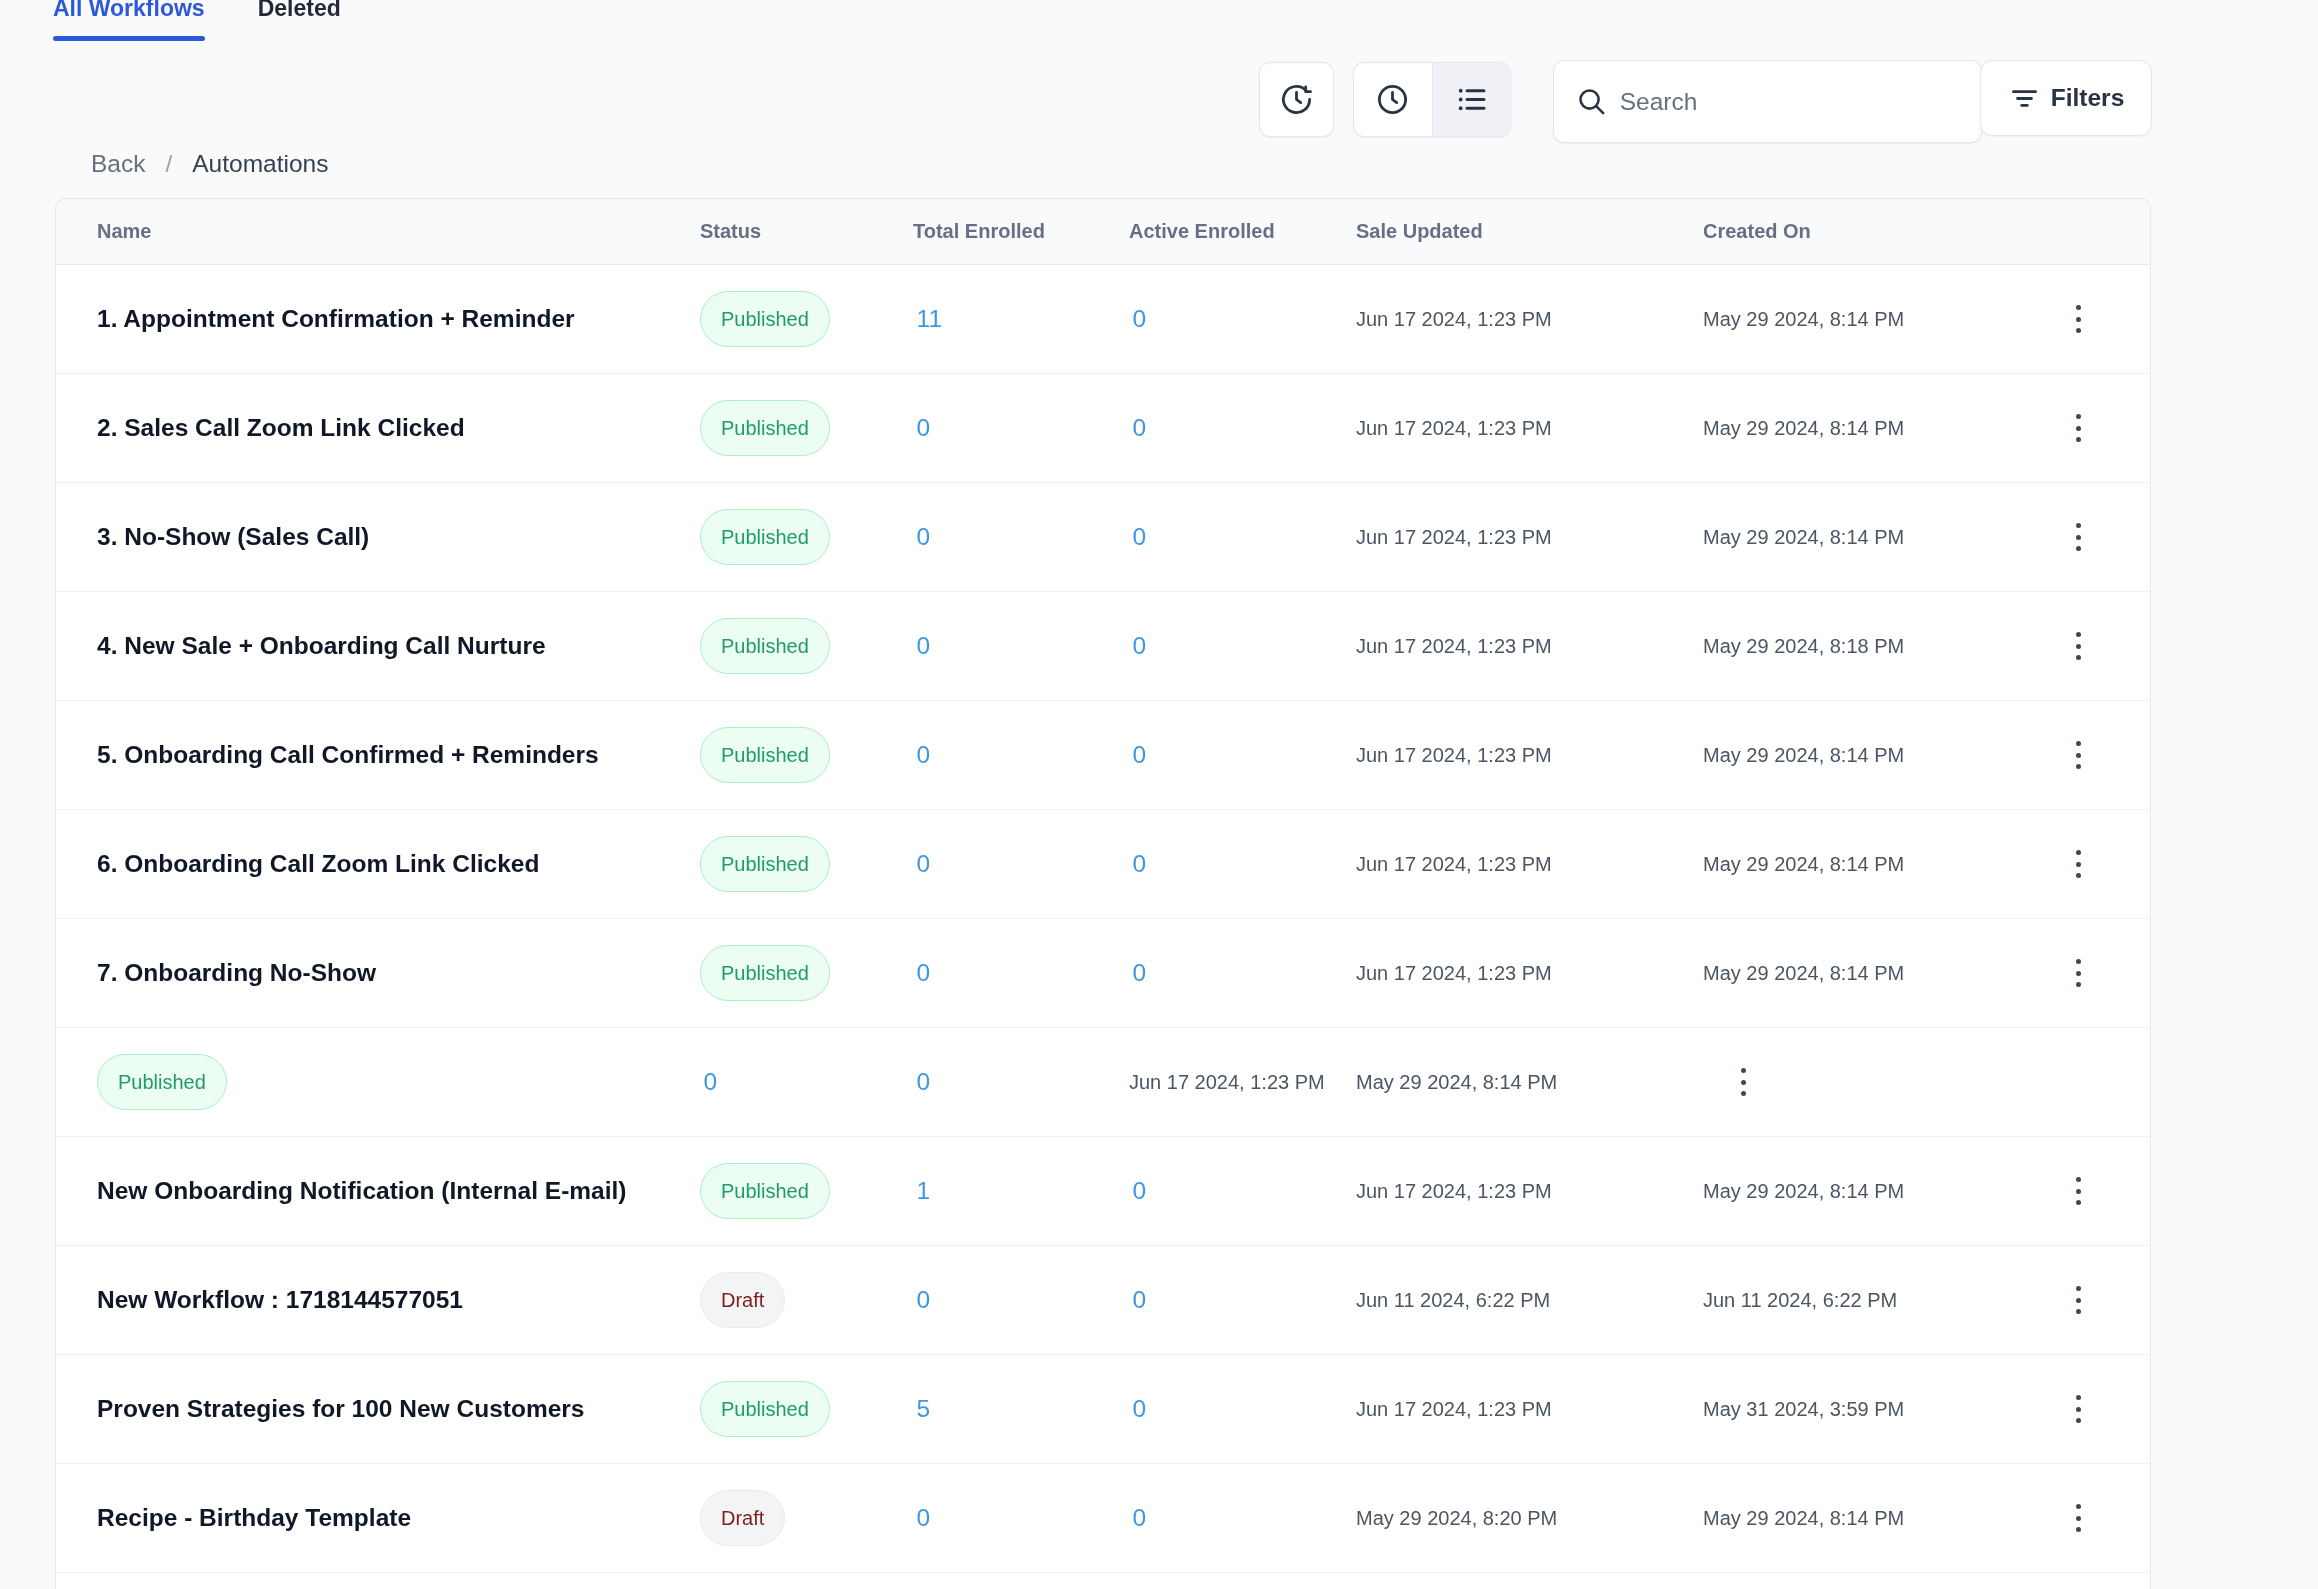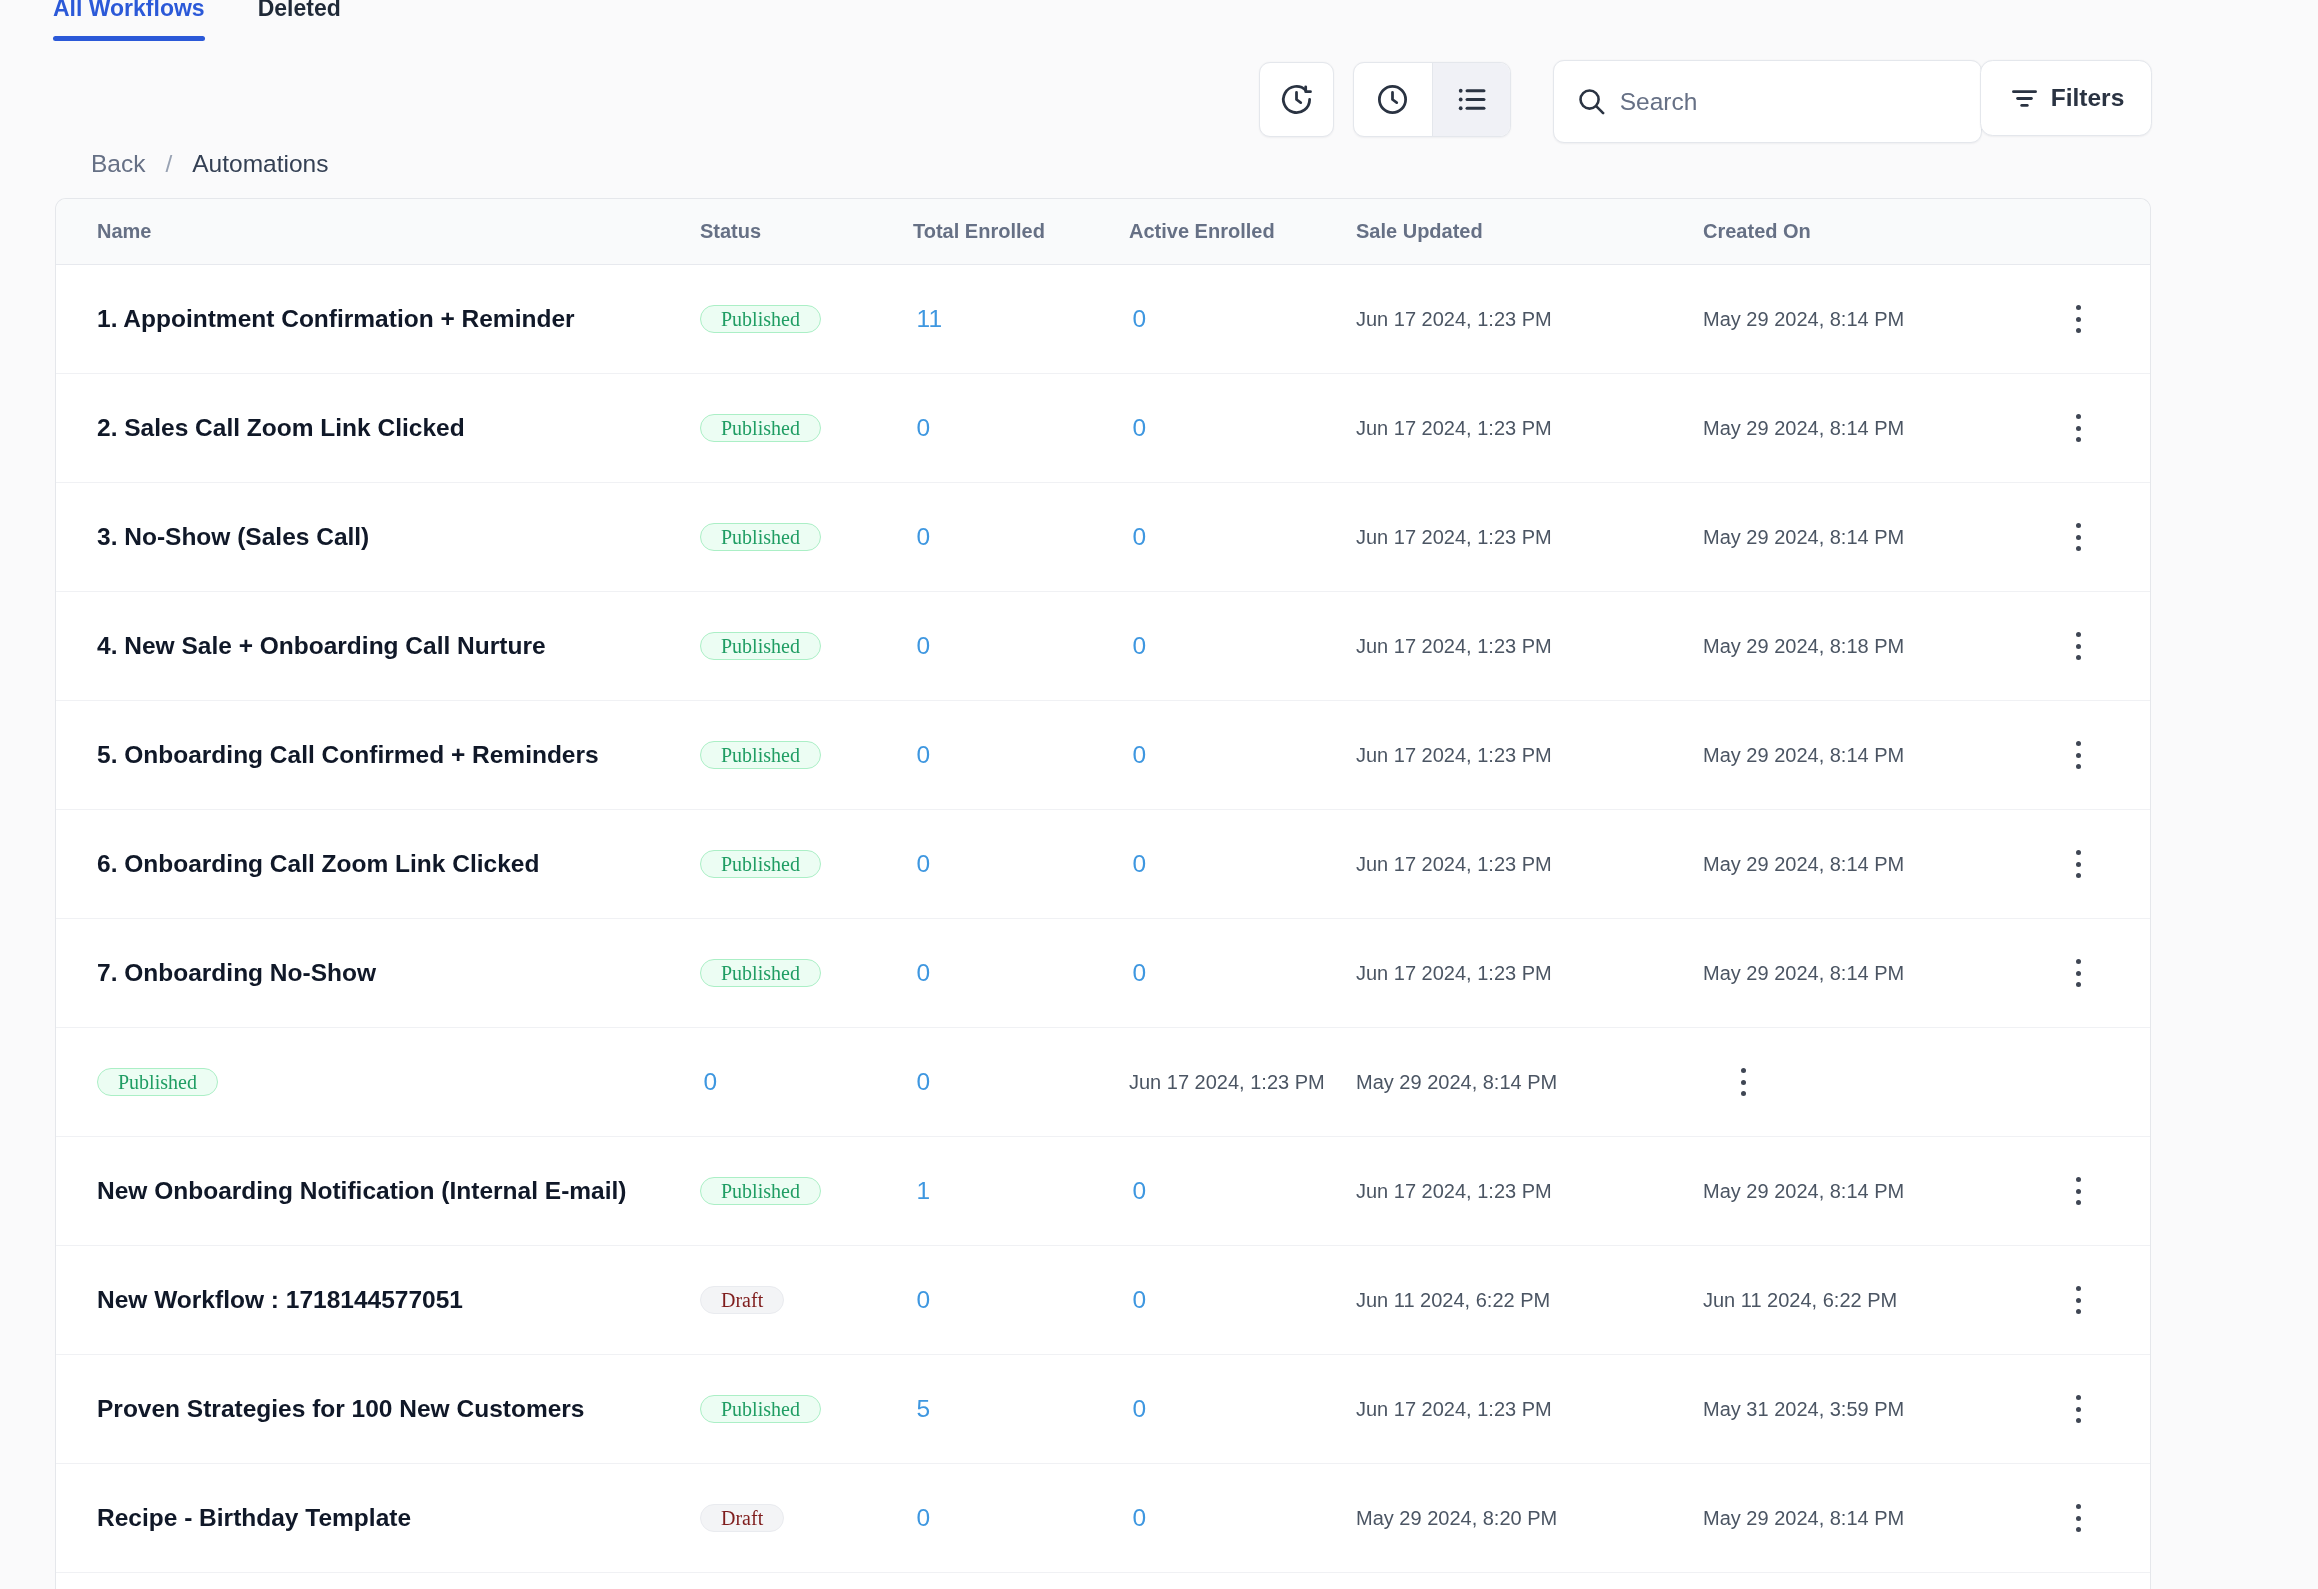--- a/index.html
+++ b/index.html
@@ -77,21 +77,21 @@
     padding-left:41px;
   }
   .thead {
     height:66px; background:#f9fafb; border-bottom:0.9px solid #e7e9ee;
     font-size:20px; font-weight:700; color:#667085;
   }
   .trow { height:109px; border-bottom:0.9px solid #f0f1f4; background:#ffffff; cursor:pointer; }
   .cell-name { font-size:24.5px; font-weight:700; color:#101828; padding-right:27px; }
   .badge {
     display:inline-flex; align-items:center; justify-content:center;
-    height:28px; padding:0 20px; border-radius:908px; font-size:20px; font-weight:400;font-family:Liberation Serif, serif;
+    height:56px; padding:0 20px; border-radius:908px; font-size:20px; font-weight:400;
   }
   .badge-published { background:#ecfdf3; border:1.4px solid #abefc6; color:#1f9d63; }
   .badge-draft { background:#f3f4f6; border:1.4px solid #e9ebef; color:#7f1d1d; }
   .cell-num { font-size:24.5px; font-weight:400; color:#3e97e0; padding-left:3.6px; }
   .cell-date { font-size:20px; color:#4b5563; }
   .cell-actions { display:flex; justify-content:flex-start; padding-left:18px; }
   .kebab-btn {
     width:44px; height:44px; display:flex; flex-direction:column;
     align-items:center; justify-content:center; gap:6.4px;
     background:transparent; border:none; cursor:pointer; border-radius:7.3px;

